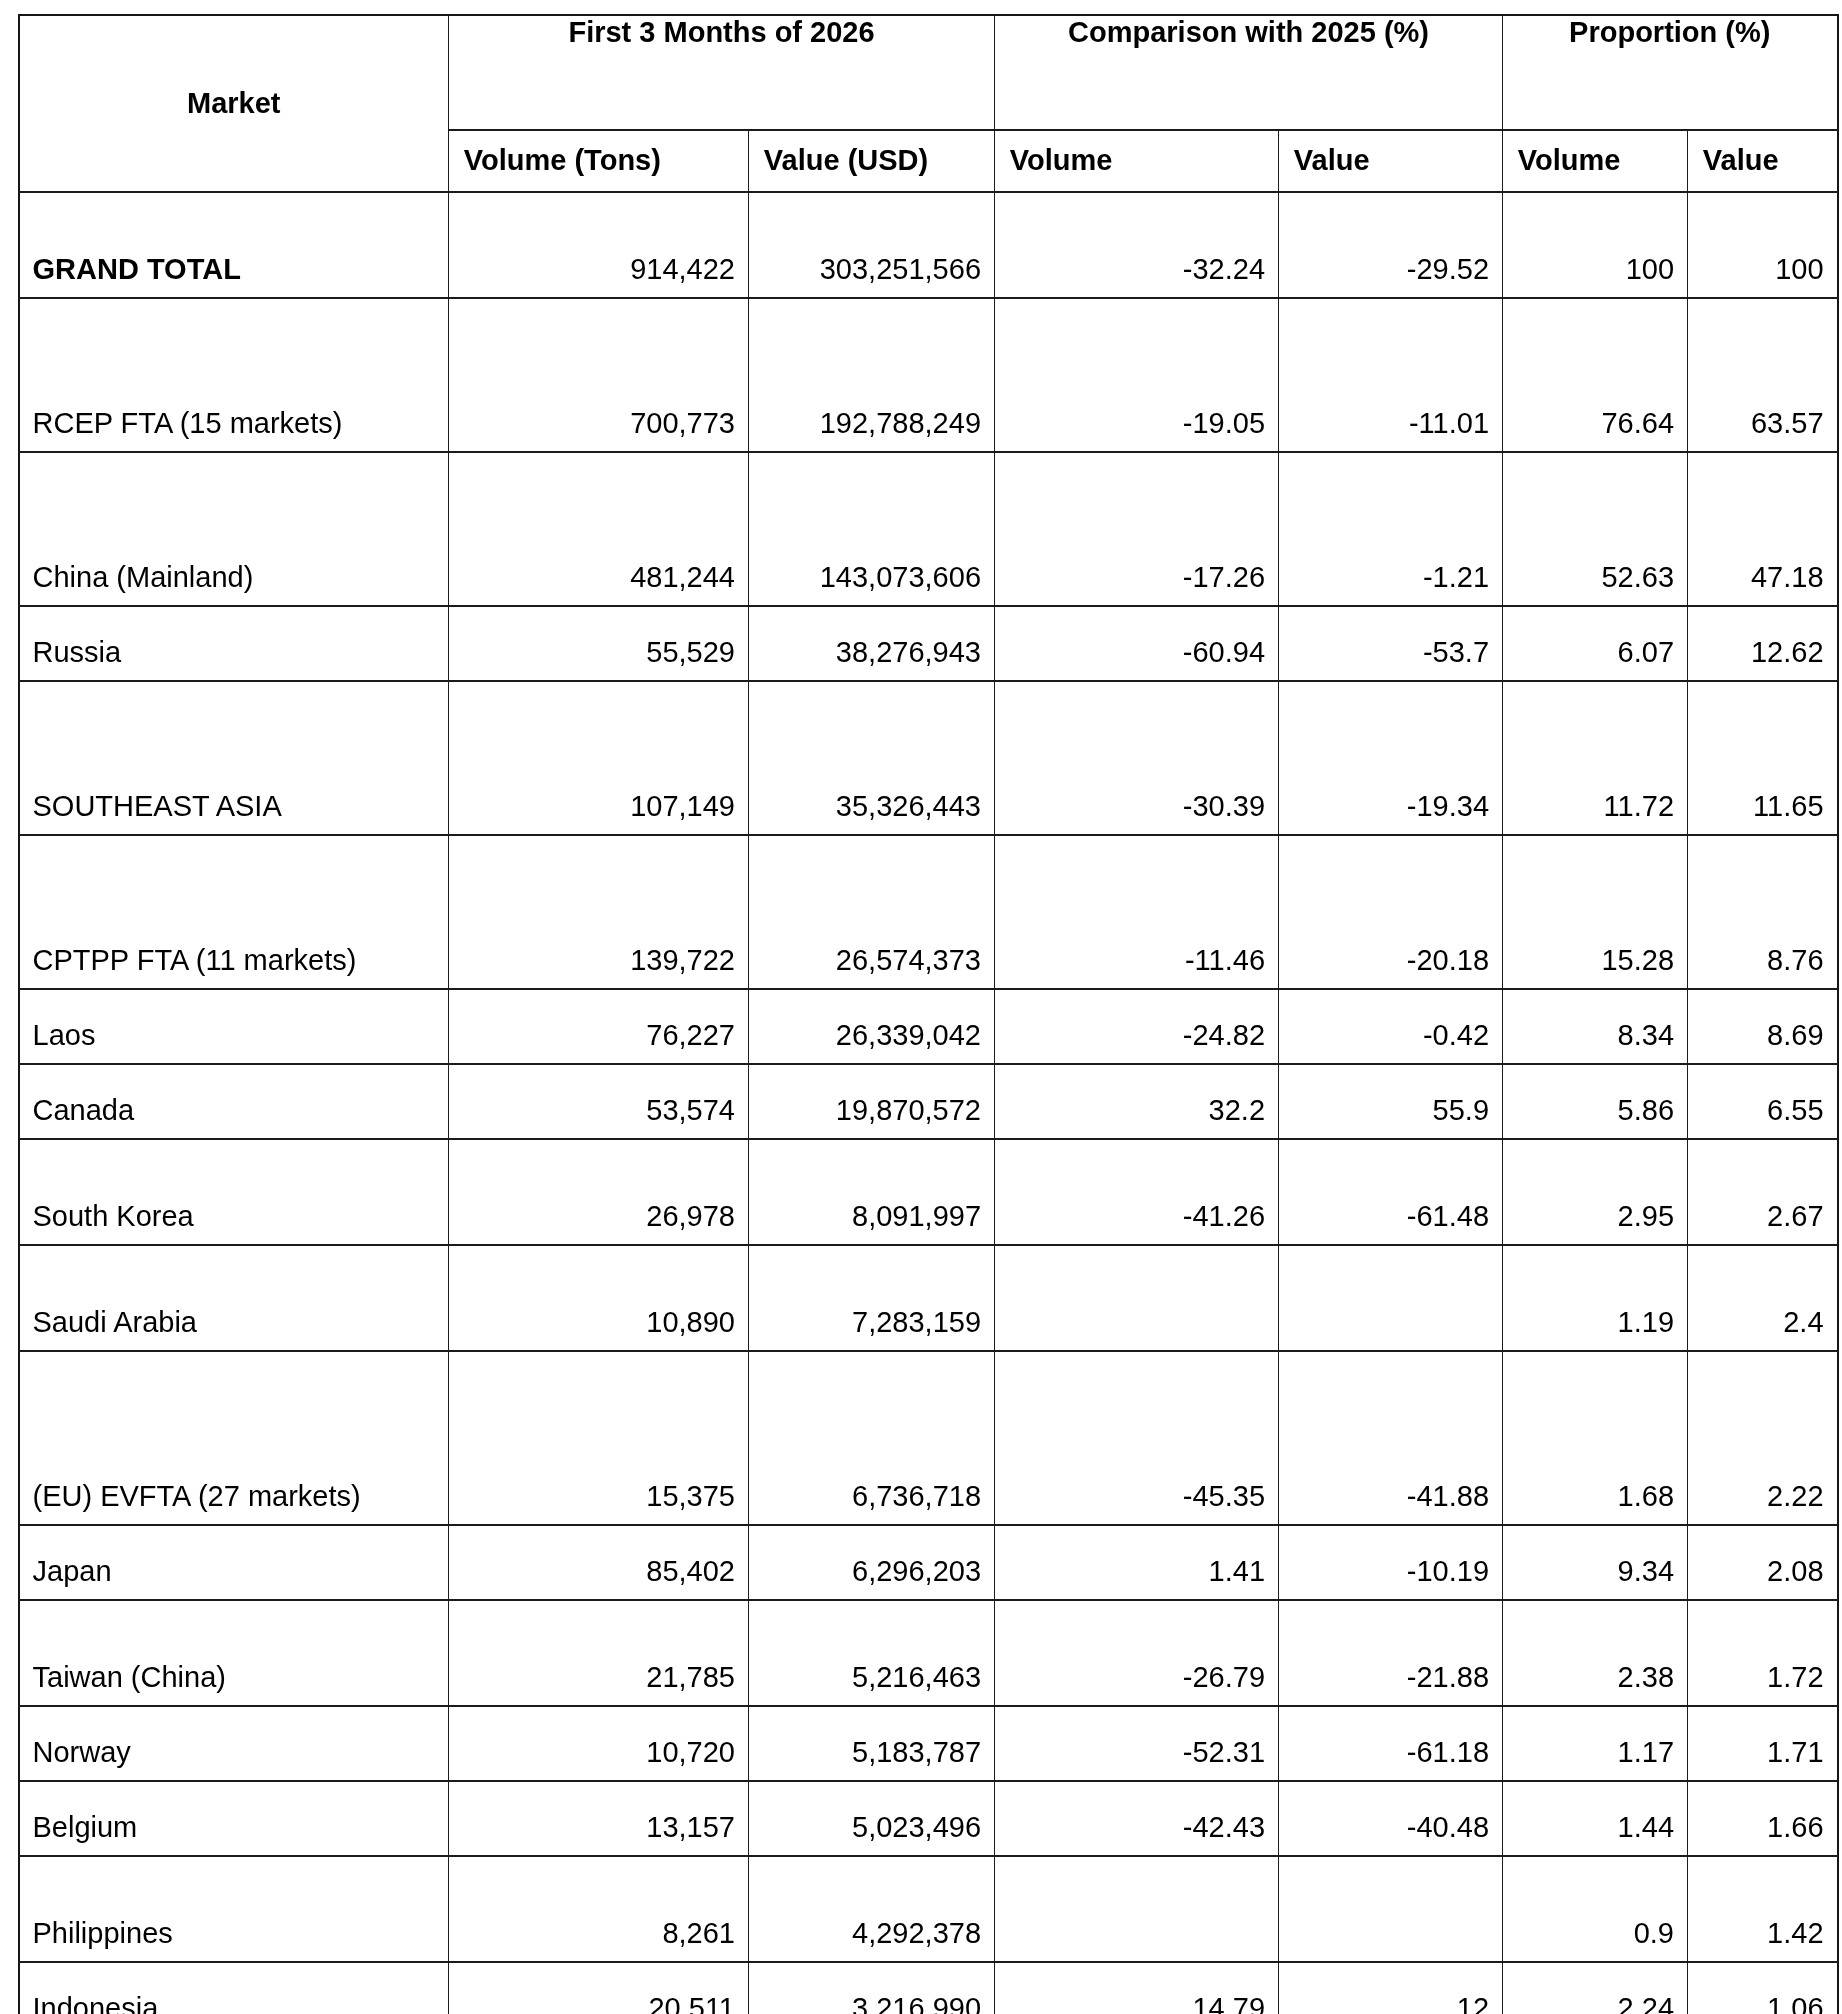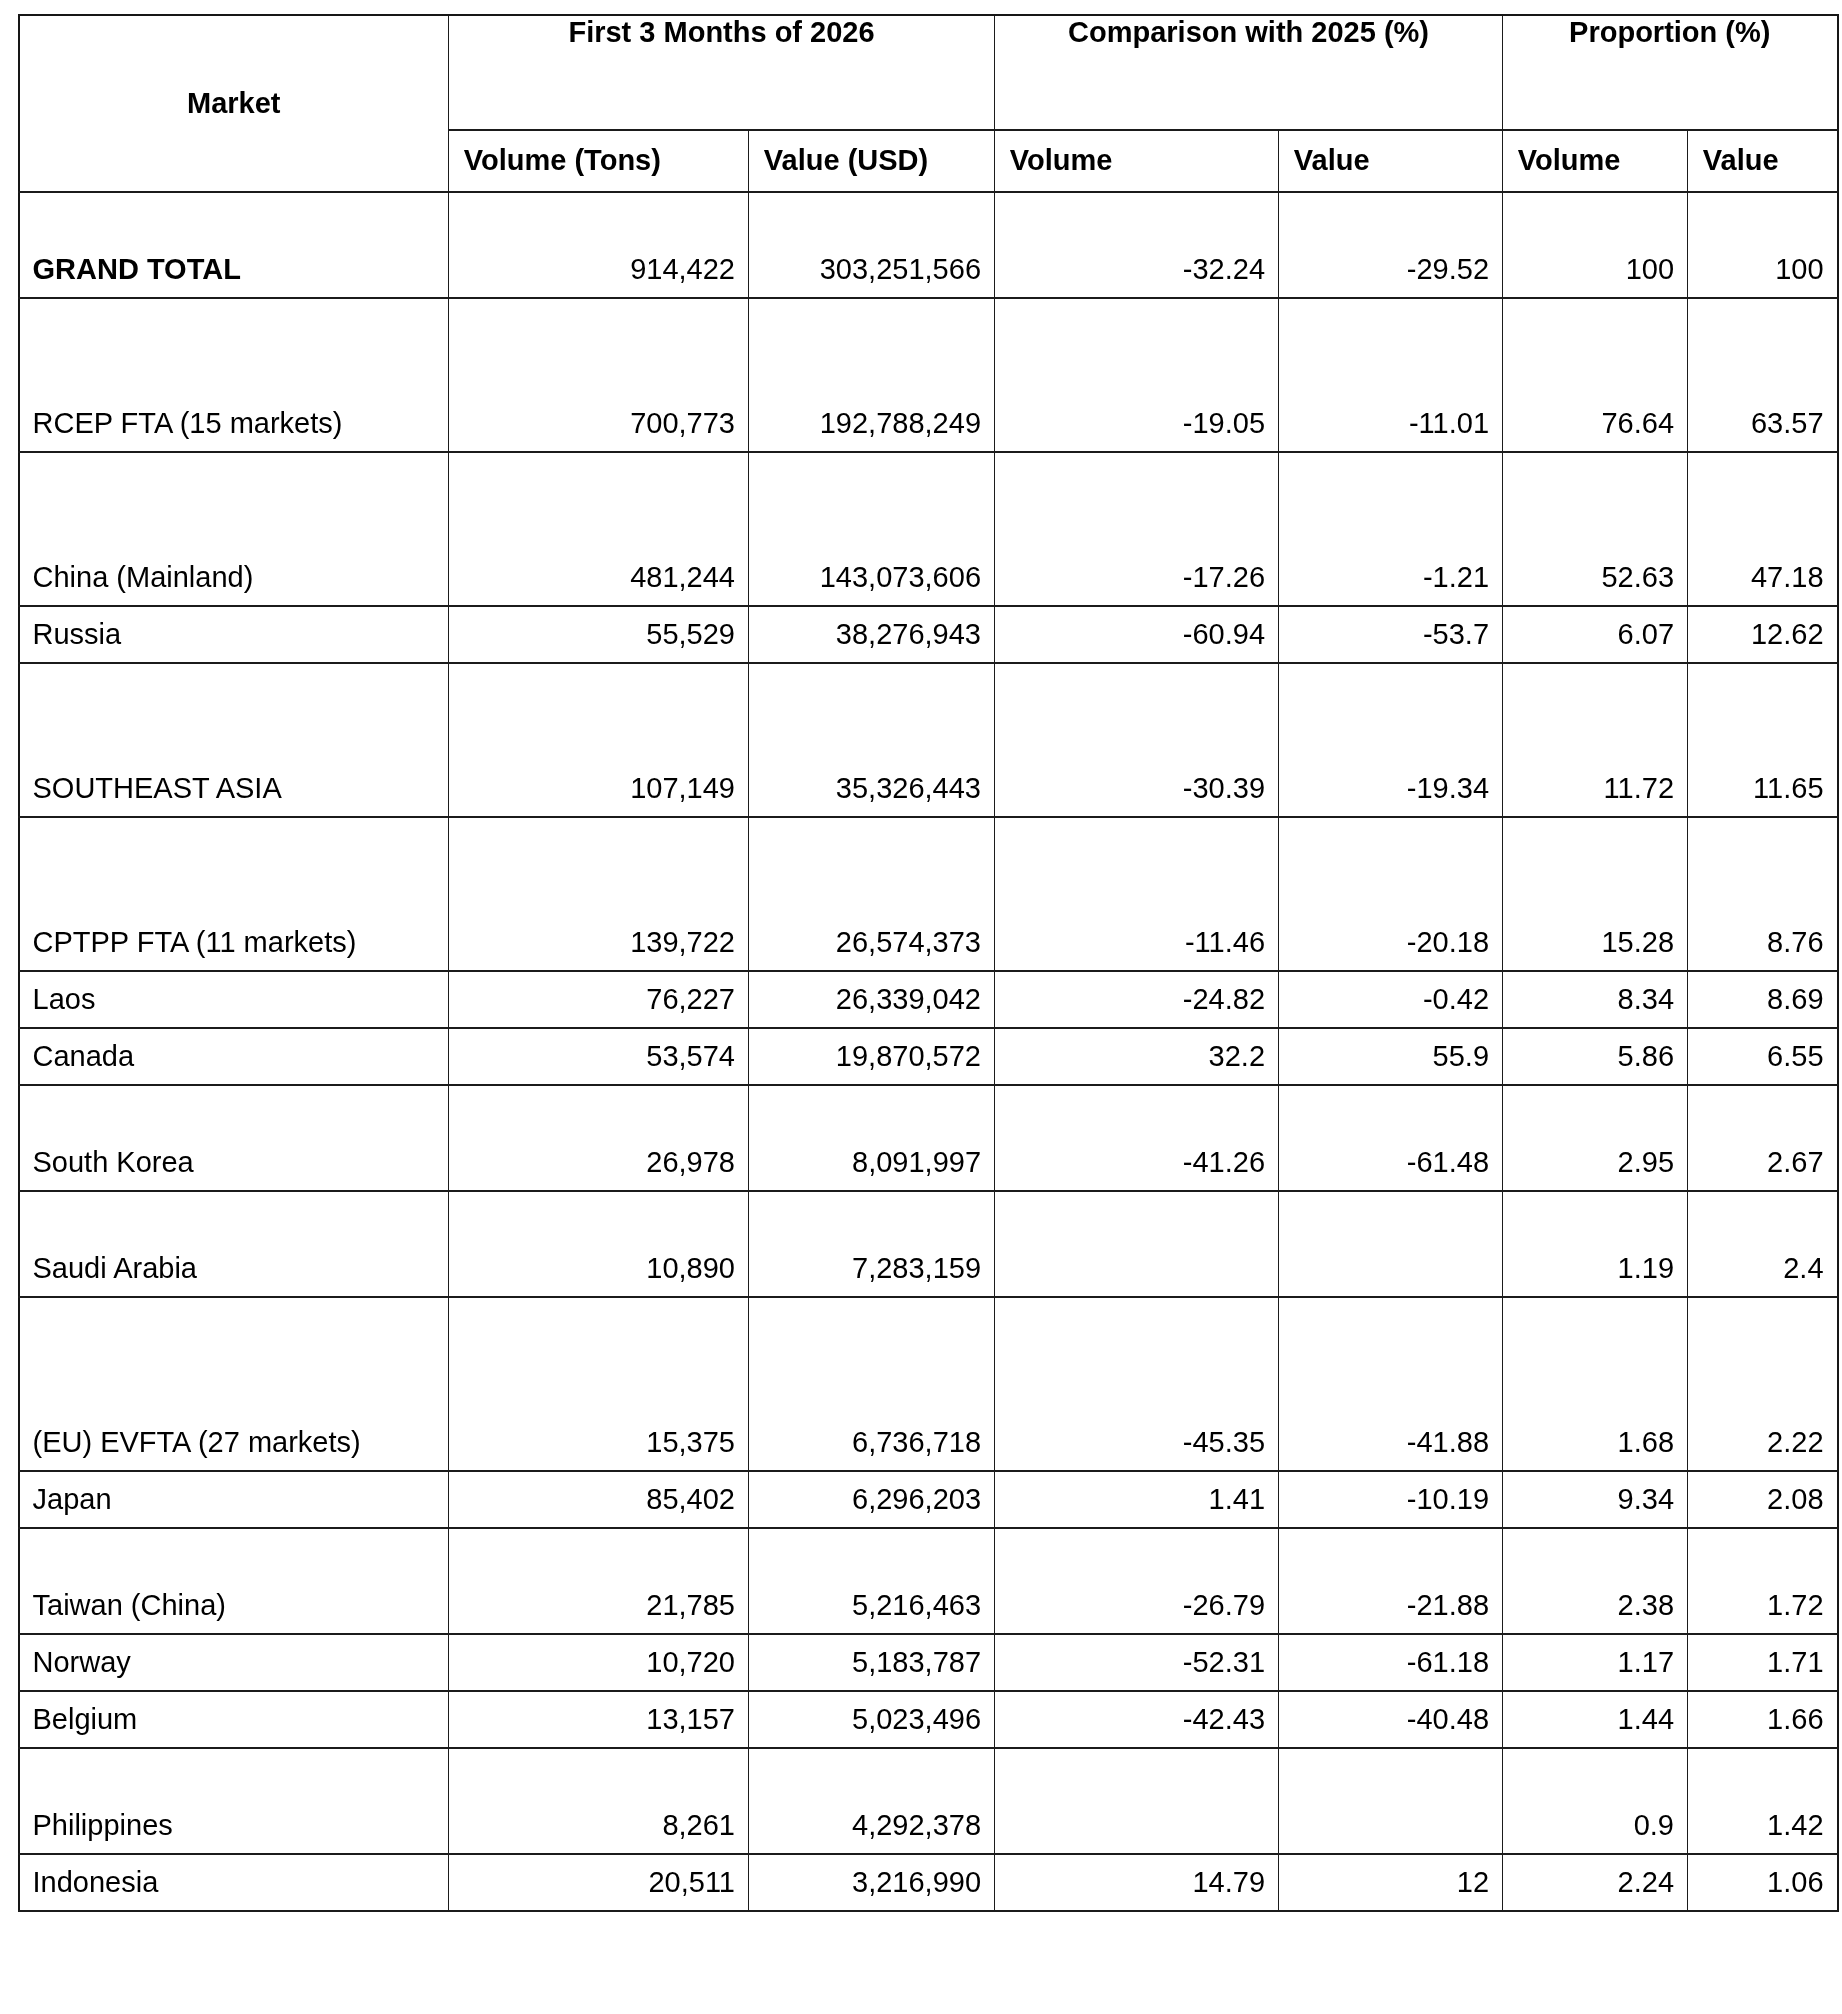--- a/index.html
+++ b/index.html
@@ -39,21 +39,21 @@
   thead tr.hr1 { height: 115px; }
   thead tr.hr2 { height: 62px; margin-top: 12px; }
   thead tr.hr2 th { border-bottom-width: 2.8px; }
   .h-market { vertical-align: middle; text-align: center; }
   .h-group  { vertical-align: top; text-align: center; }
   .h-sub    { vertical-align: middle; text-align: left; padding-left: 14.8px; }
   tbody td { vertical-align: bottom; padding-bottom: 11px; }
   .c-market { text-align: left;  padding-left: 13px; }
   .c-num    { text-align: right; padding-right: 13px; }
   tbody tr.bold-row .c-market { font-weight: bold; }
-  tr.rh68  { height: 57px; border-radius: 28px; }
+  tr.rh68  { height: 75px; border-radius: 28px; }
   tr.rh115 { height: 106px; padding-left: 12px; }
   tr.rh167 { height: 154px; }
   tr.rh222 { height: 174px; }
 </style>
 </head>
 <body>
 
 <div class="table-wrap">
   <table class="market-table">
     <colgroup>

